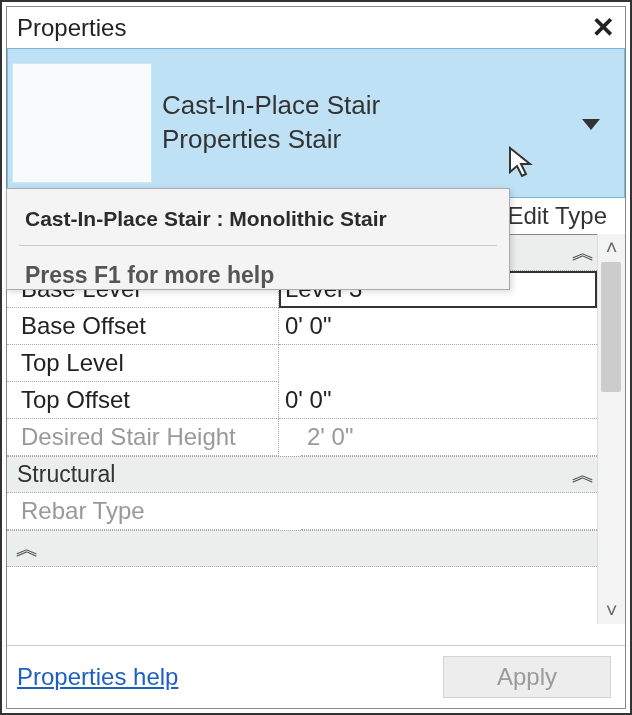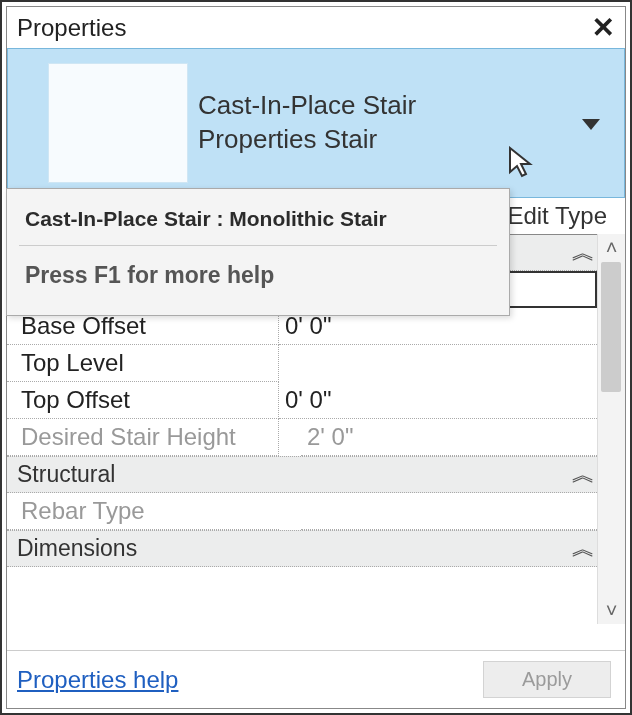--- a/index.html
+++ b/index.html
@@ -34,21 +34,20 @@
     cursor: pointer;
   }
   .type-selector {
     margin: 0;
     height: 150px;
     background: #bfe1f6;
     border: 1px solid #78b7dc;
     display: flex;
     align-items: center;
     position: relative;
-    padding-left: 36px;
   }
   .type-thumb {
     width: 140px;
     height: 120px;
     margin: 0 10px 0 4px;
     border: 1px solid #cfe6f4;
     background: #f7fbfe;
   }
   .type-text {
     font-size: 26px;
@@ -162,25 +161,25 @@
     background: #fff;
     gap: 12px;
   }
   .help-link {
     color: #1f5fc0;
     text-decoration: underline;
     font-size: 24px;
     cursor: pointer;
   }
   .apply-btn {
-    font-size: 20px;
+    font-size: 24px;
     color: #9b9b9b;
     background: #ededed;
     border: 1px solid #d3d3d3;
-    padding: 6px 38px;
+    padding: 6px 53px;
   }
   .tooltip {
     position: absolute;
     left: 4px;
     top: 186px;
     width: 504px;
     background: #f4f4f4;
     border: 1px solid #aaa;
     box-shadow: 2px 2px 6px rgba(0,0,0,0.15);
     z-index: 50;
@@ -193,21 +192,21 @@
   }
   .tooltip .tt-sep {
     height: 1px;
     background: #ccc;
     margin: 0 12px;
   }
   .tooltip .tt-help {
     font-size: 23px;
     font-weight: bold;
     color: #555;
-    padding: 16px 18px 26px 18px;
+    padding: 16px 18px 0 18px;
   }
 </style>
 </head>
 <body>
 
 <div class="panel">
 
   <div class="titlebar">
     <span>Properties</span>
     <span class="close">✕</span>
@@ -257,21 +256,20 @@
       <div class="group-header">
         <span>Structural</span>
         <span class="chevrons">︽</span>
       </div>
       <div class="prop-row disabled">
         <div class="prop-name" style="border-right:none;">Rebar Type</div>
         <div class="prop-val"></div>
       </div>
 
       <div class="group-header">
-        <span>Dimensions</span>
         <span class="chevrons">︽</span>
       </div>
 
     </div>
 
     <div class="scrollbar">
       <div class="scroll-up">˄</div>
       <div class="scroll-thumb"></div>
       <div class="scroll-down">˅</div>
     </div>

